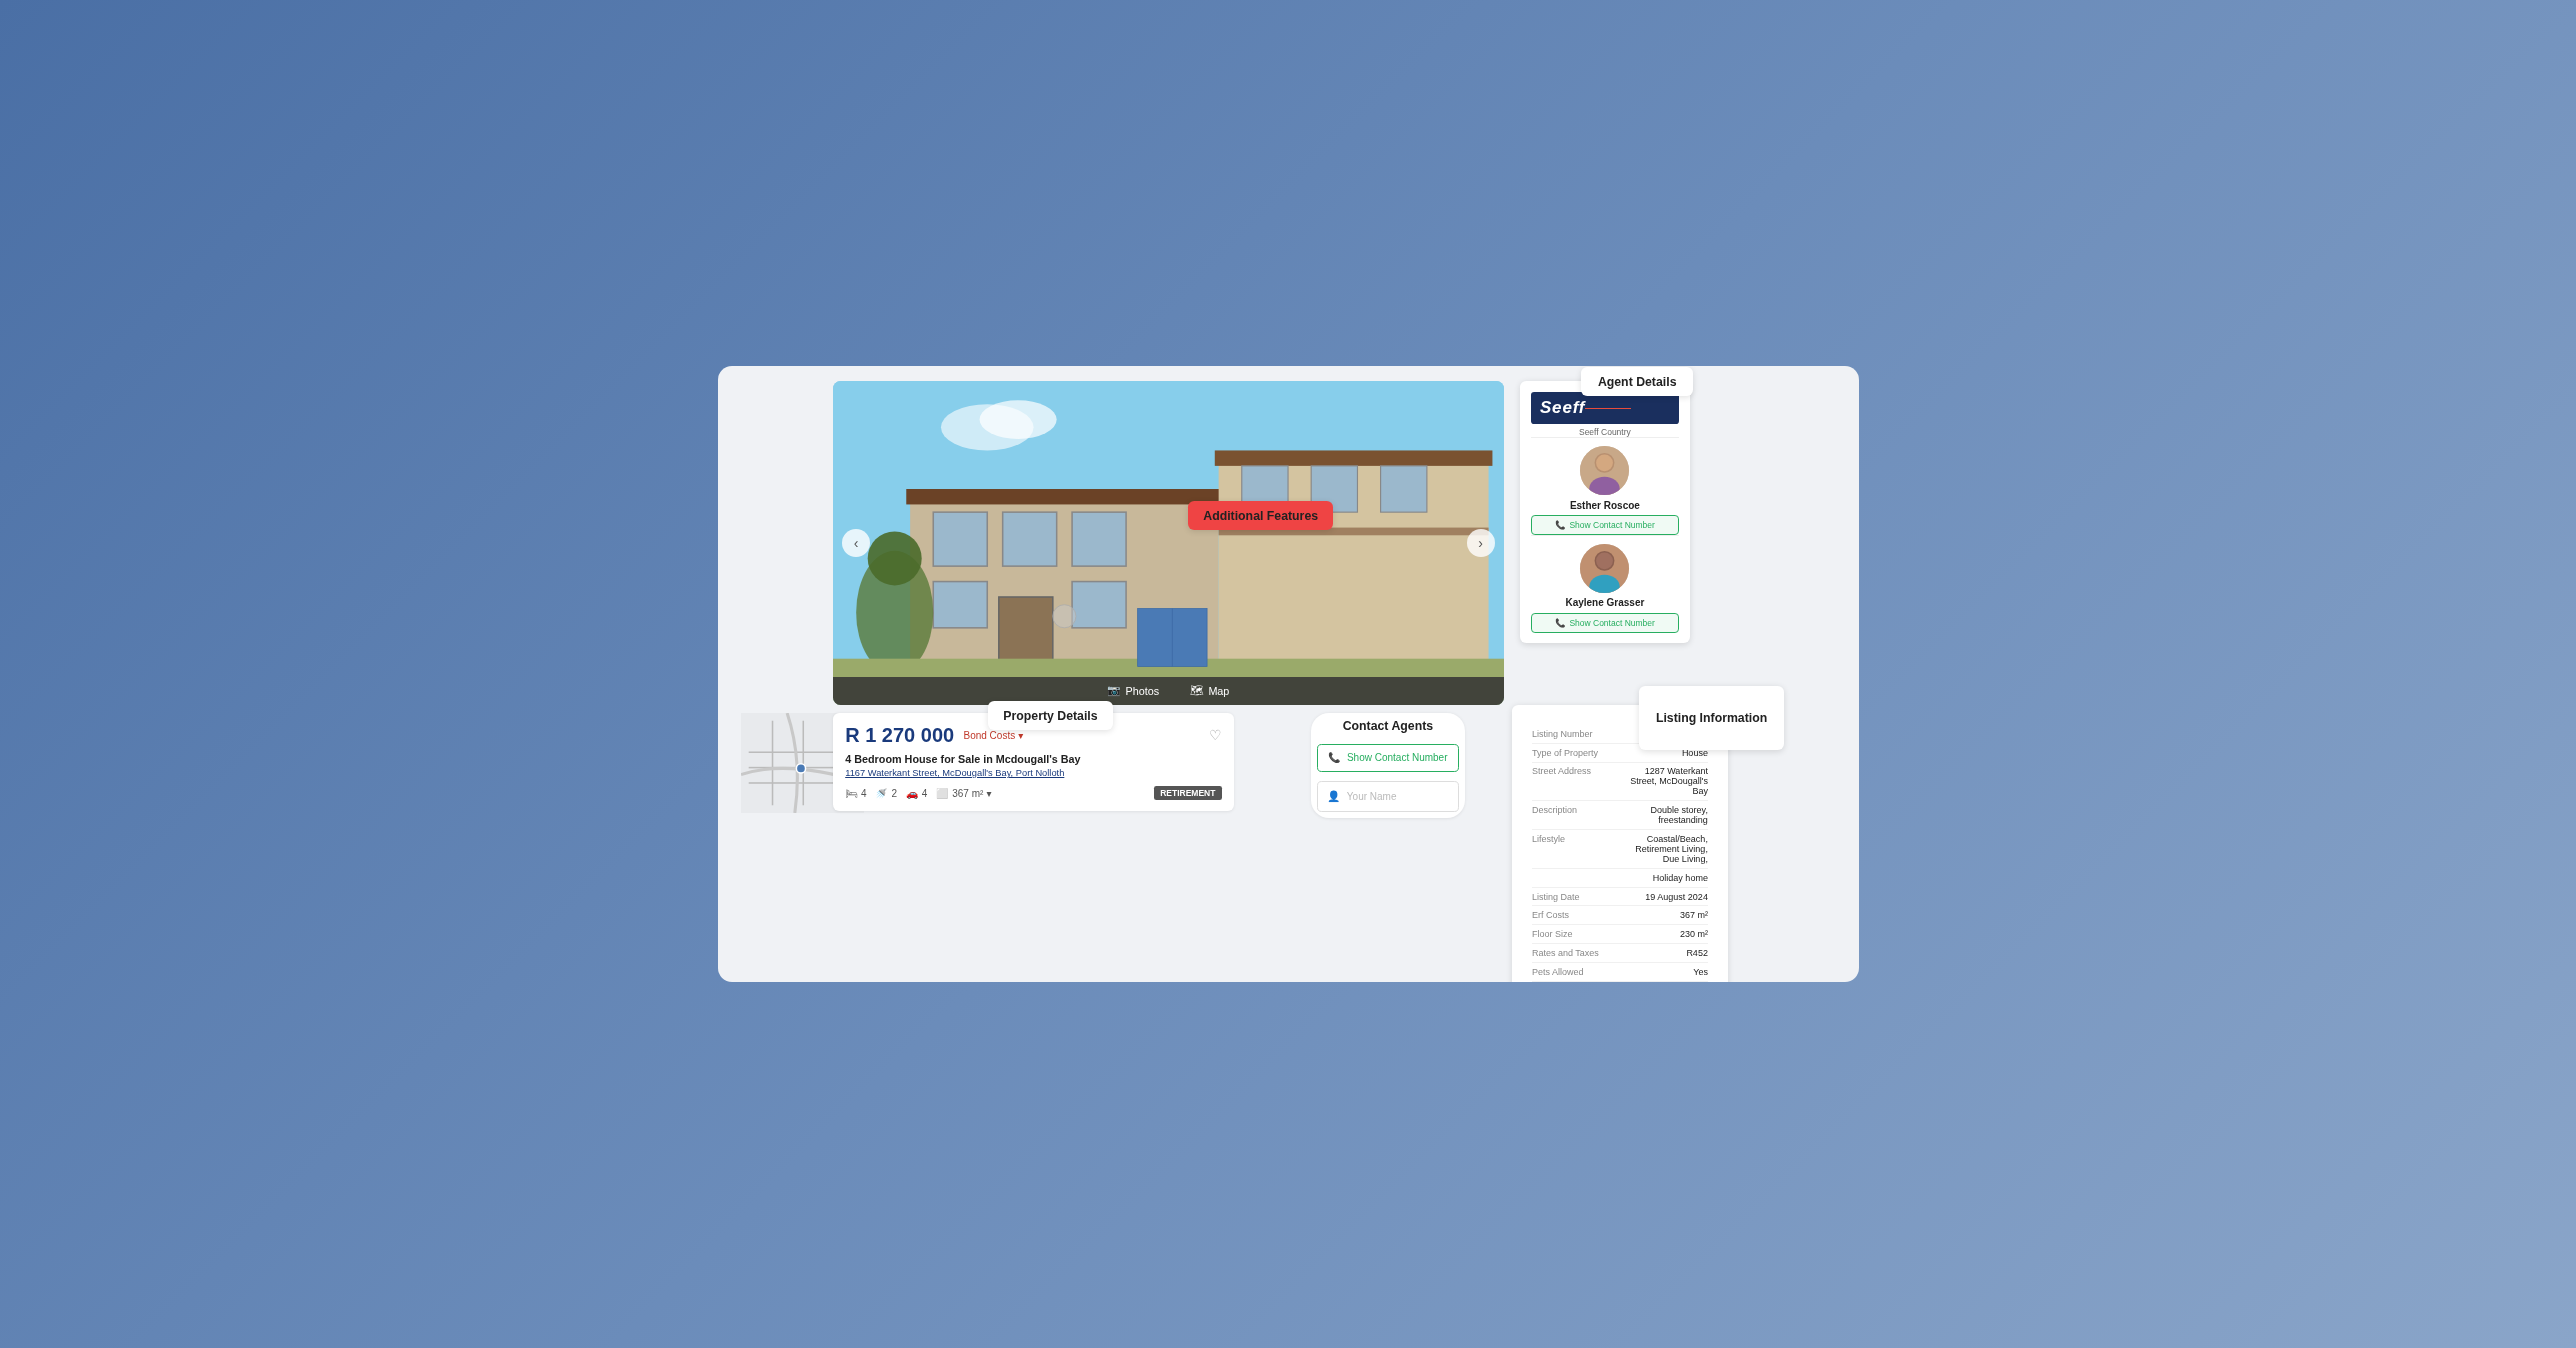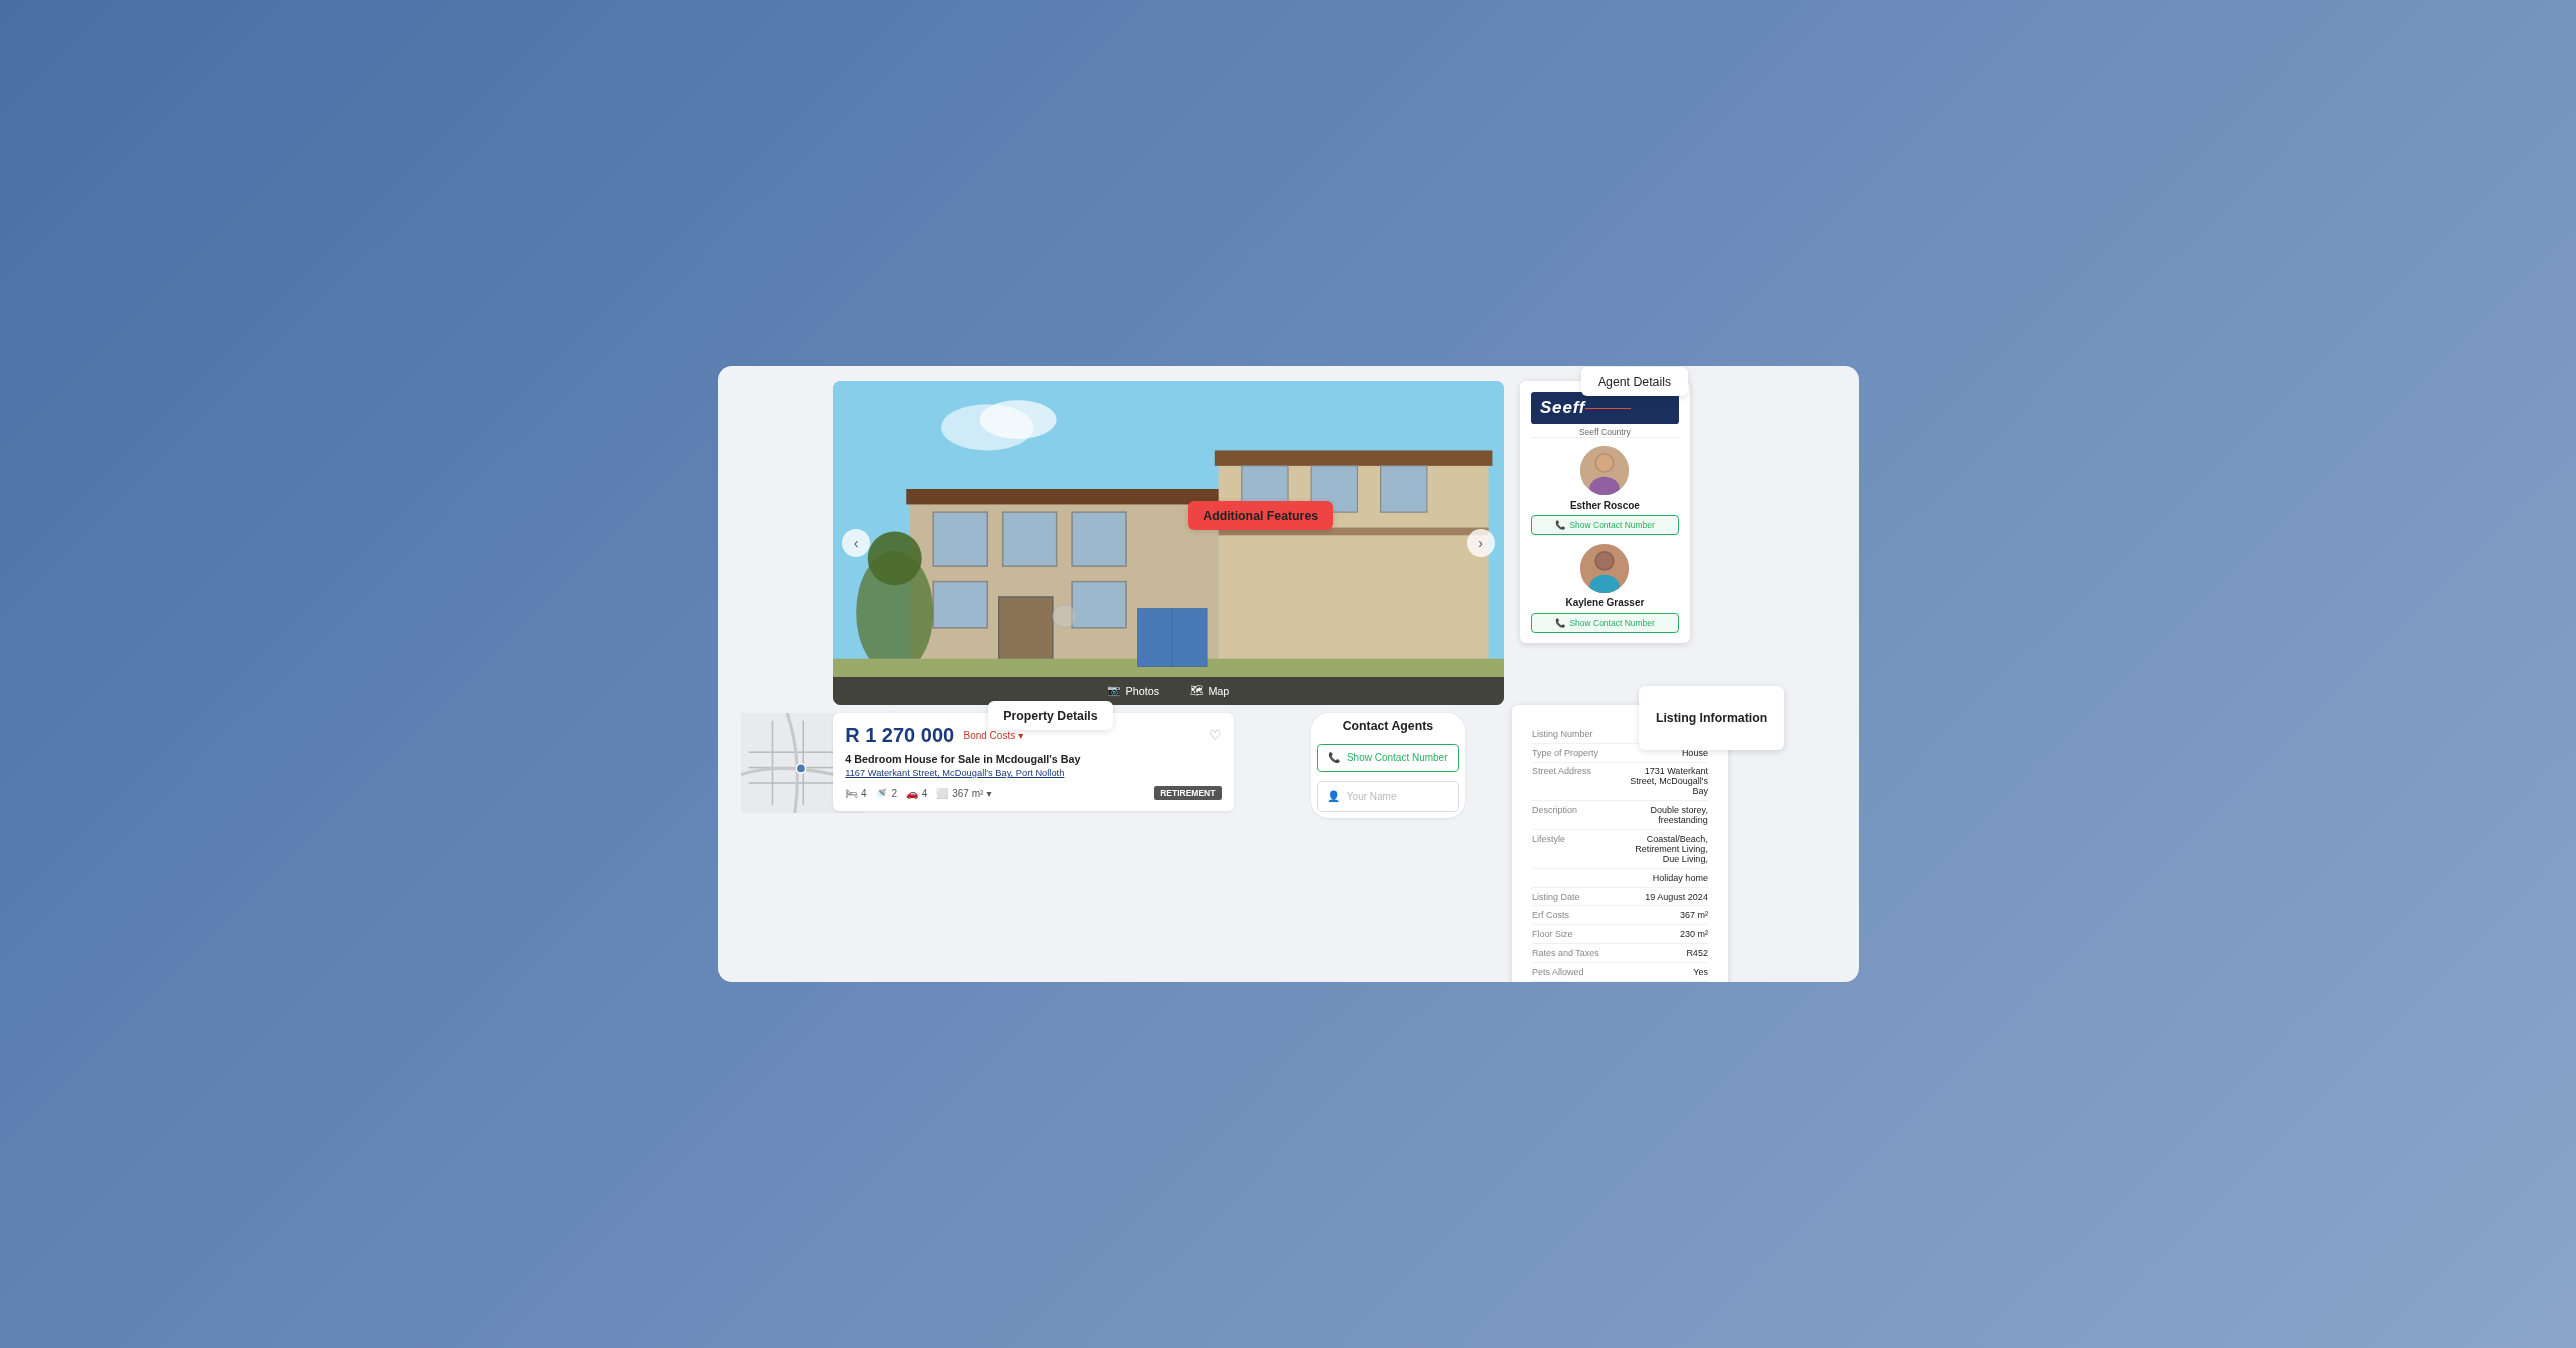--- a/index.html
+++ b/index.html
@@ -350,21 +350,21 @@
       left: 255px;
       z-index: 25;
       white-space: nowrap;
     }
 
     .agent-details-header {
       background: #fff;
       border-radius: 6.2px;
       padding: 7.7px 17px;
       font-size: 12.3px;
-      font-weight: 400;
+      font-weight: 700;
       color: #222;
       box-shadow: 0 1.5px 6.2px rgba(0,0,0,0.12);
       position: absolute;
       top: -14px;
       left: 848px;
       z-index: 35;
       white-space: nowrap;
     }
 
     .listing-info-header {
@@ -558,21 +558,21 @@
           <div class="listing-row">
             <span class="listing-label">Listing Number</span>
             <span class="listing-value">114857883</span>
           </div>
           <div class="listing-row">
             <span class="listing-label">Type of Property</span>
             <span class="listing-value">House</span>
           </div>
           <div class="listing-row">
             <span class="listing-label">Street Address</span>
-            <span class="listing-value">1731 Waterkant Street, McDougall's Bay</span>
+            <span class="listing-value">1287 Waterkant Street, McDougall's Bay</span>
           </div>
           <div class="listing-row">
             <span class="listing-label">Description</span>
             <span class="listing-value">Double storey, freestanding</span>
           </div>
           <div class="listing-row">
             <span class="listing-label">Lifestyle</span>
             <span class="listing-value">Coastal/Beach, Retirement Living, Due Living,</span>
           </div>
           <div class="listing-row">

